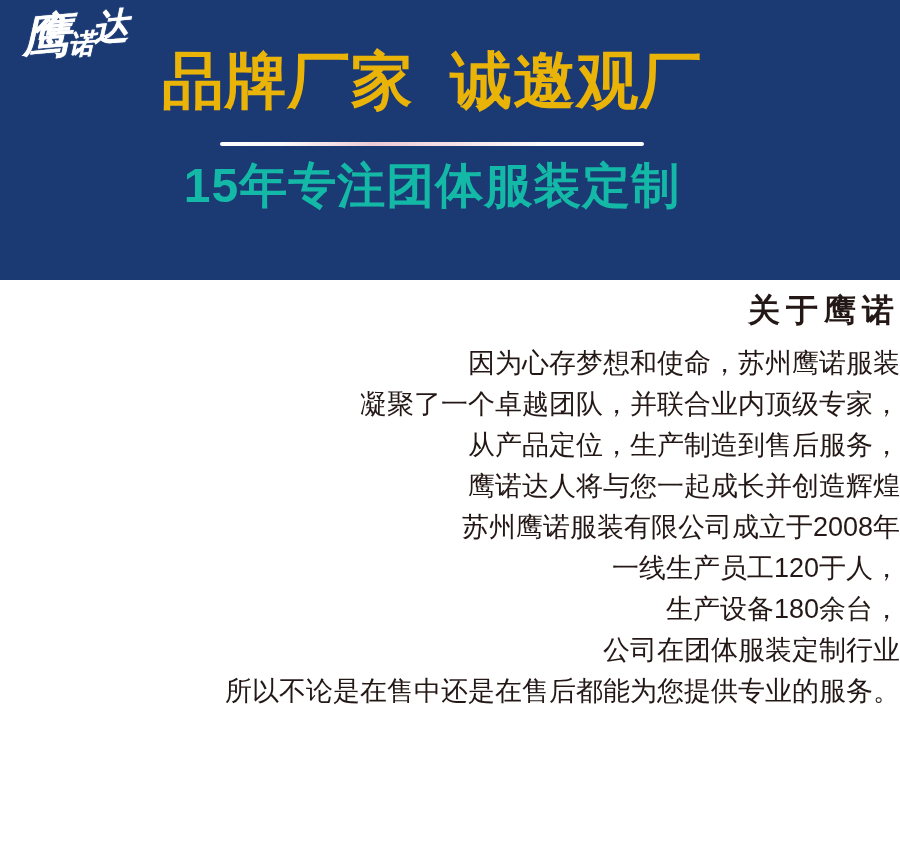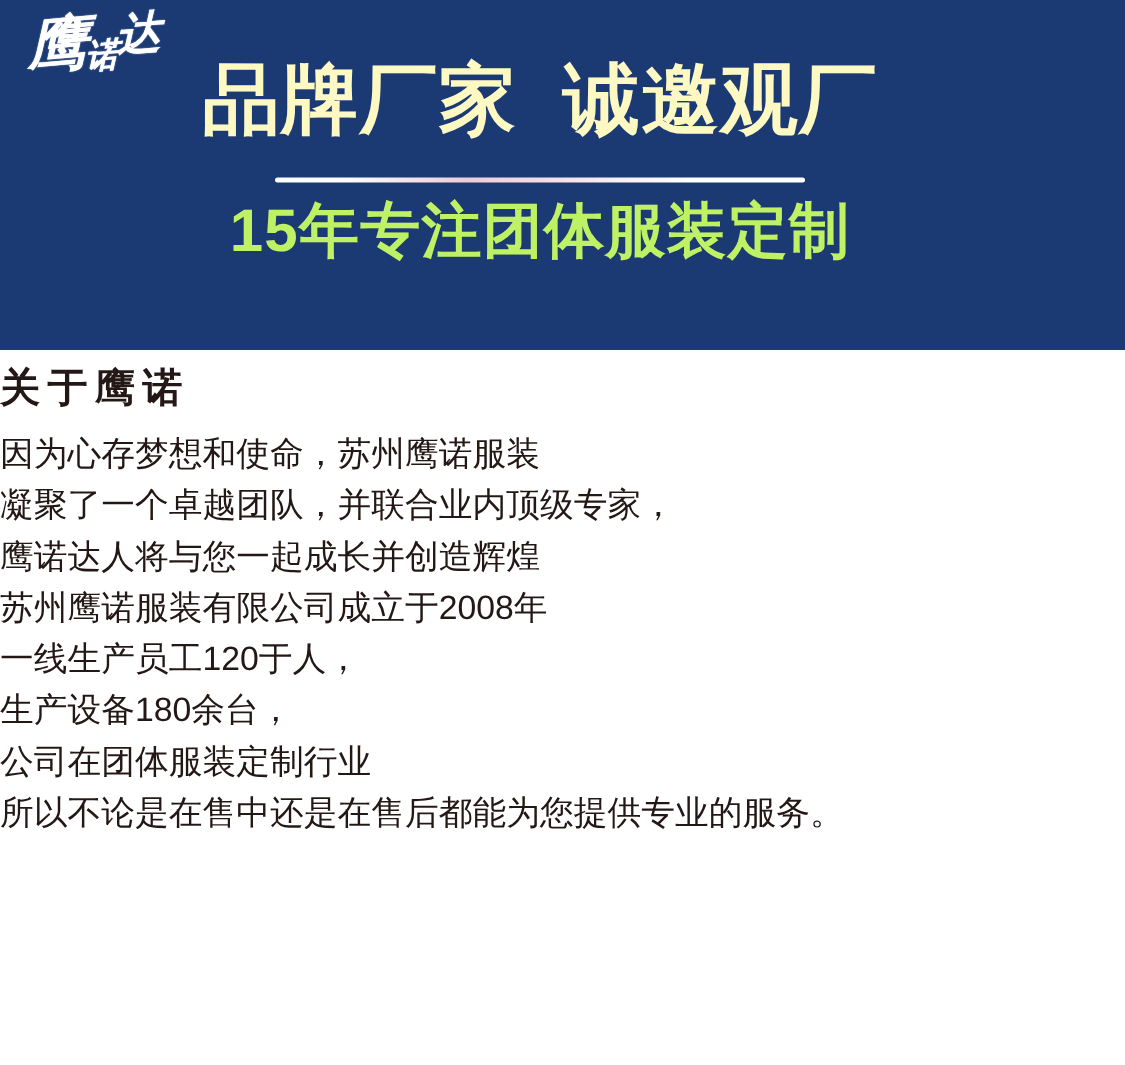--- a/index.html
+++ b/index.html
@@ -42,52 +42,52 @@
   .logo-c2 { font-size: 36px; margin-top: 2px; }
 
   .banner-inner {
     position: relative;
     text-align: center;
     transform: translateX(-18px);
   }
   .banner-title {
     display: inline-block;
     margin-top: 48px;
-    color: #fef9c3;
+    color: #eab308;
     font-size: 62px;
     line-height: 66px;
     font-weight: 900;
     letter-spacing: 1px;
     white-space: pre;
   }
   .banner-divider {
     width: 424px;
     height: 4px;
     margin: 28px auto 0 auto;
     border-radius: 2px;
     background: linear-gradient(90deg,
       #ffffff 0%, #fdfbfb 14%,
       #eecdd5 36%, #f6e3e7 55%,
       #ffffff 78%, #ffffff 100%);
   }
   .banner-subtitle {
     display: inline-block;
     margin-top: 14px;
-    color: #bef264;
+    color: #14b8a6;
     font-size: 48px;
     line-height: 52px;
     font-weight: 900;
     letter-spacing: 1px;
   }
 
   
   .about {
     width: 100%;
     color: #231815;
-    text-align: left;
+    text-align: right;
   }
   .about-title {
     margin-top: 13px;
     font-size: 32px;
     line-height: 34px;
     font-weight: 800;
     letter-spacing: 6px;
     color: #231815;
   }
   .about-text {
@@ -118,20 +118,21 @@
       <div class="banner-divider"></div>
       <h2 class="banner-subtitle">15年专注团体服装定制</h2>
     </div>
   </header>
 
   <main class="about">
     <h3 class="about-title">关于鹰诺</h3>
     <div class="about-text">
       <p>因为心存梦想和使命，苏州鹰诺服装</p>
       <p>凝聚了一个卓越团队，并联合业内顶级专家，</p>
+      <p>从产品定位，生产制造到售后服务，</p>
       <p>鹰诺达人将与您一起成长并创造辉煌</p>
       <p>苏州鹰诺服装有限公司成立于2008年</p>
       <p>一线生产员工120于人，</p>
       <p>生产设备180余台，</p>
       <p>公司在团体服装定制行业</p>
       <p>所以不论是在售中还是在售后都能为您提供专业的服务。</p>
     </div>
   </main>
 
 </div>

